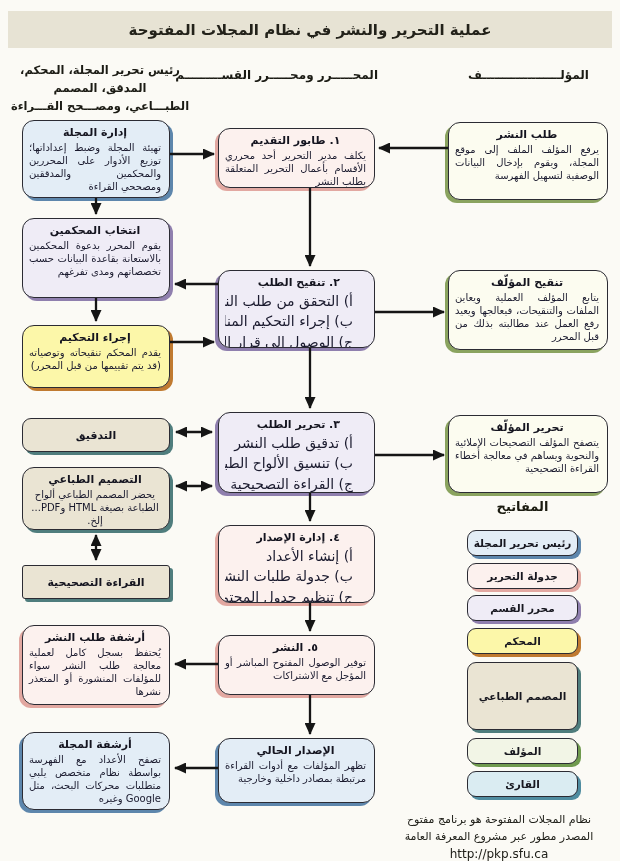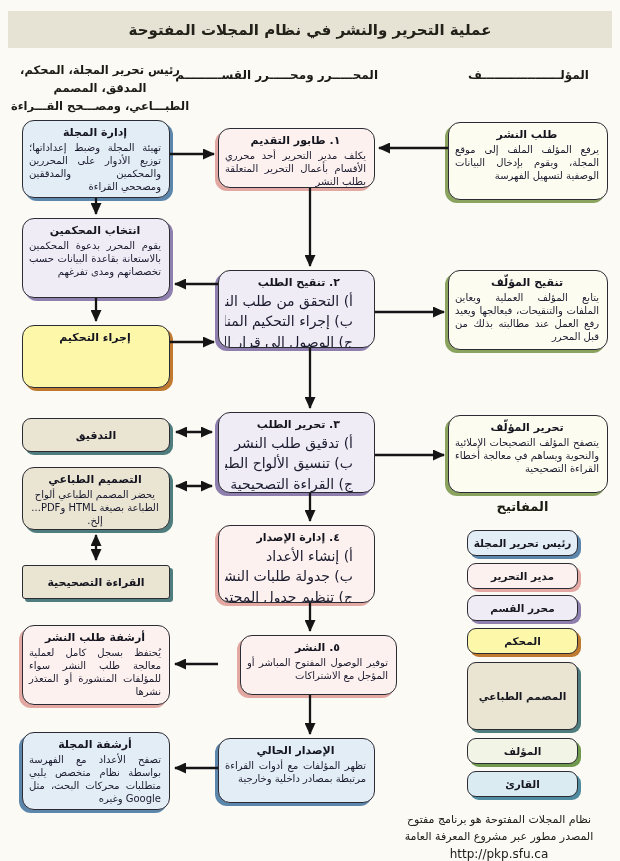--- a/index.html
+++ b/index.html
@@ -107,21 +107,21 @@
 
   <div class="box cat-pink" style="left:218px;top:525px;width:157px;height:78px;">
     <div class="box-title t-right">٤. إدارة الإصدار</div>
     <div class="box-items">
       <div>أ) إنشاء الأعداد</div>
       <div>ب) جدولة طلبات النشر</div>
       <div>ج) تنظيم جدول المحتويات</div>
     </div>
   </div>
 
-  <div class="box cat-pink" style="left:218px;top:635px;width:157px;height:60px;margin-left:22px;">
+  <div class="box cat-pink" style="left:218px;top:635px;width:157px;height:60px;">
     <div class="box-title">٥. النشر</div>
     <div class="box-body">توفير الوصول المفتوح المباشر أو المؤجل مع الاشتراكات</div>
   </div>
 
   <div class="box cat-blue" style="left:218px;top:738px;width:157px;height:65px;">
     <div class="box-title">الإصدار الحالي</div>
     <div class="box-body">تظهر المؤلفات مع أدوات القراءة مرتبطة بمصادر داخلية وخارجية</div>
   </div>
 
   <div class="box cat-blue sh-r" style="left:22px;top:120px;width:148px;height:78px;">
@@ -129,20 +129,21 @@
     <div class="box-body">تهيئة المجلة وضبط إعداداتها؛ توزيع الأدوار على المحررين والمحكمين والمدققين ومصححي القراءة</div>
   </div>
 
   <div class="box cat-purple sh-r" style="left:22px;top:218px;width:148px;height:80px;">
     <div class="box-title">انتخاب المحكمين</div>
     <div class="box-body">يقوم المحرر بدعوة المحكمين بالاستعانة بقاعدة البيانات حسب تخصصاتهم ومدى تفرغهم</div>
   </div>
 
   <div class="box cat-yellow sh-r" style="left:22px;top:325px;width:148px;height:63px;">
     <div class="box-title">إجراء التحكيم</div>
+    <div class="box-body">يقدم المحكم تنقيحاته وتوصياته (قد يتم تقييمها من قبل المحرر)</div>
   </div>
 
   <div class="box cat-tan sh-r simple" style="left:22px;top:418px;width:148px;height:29px;border-radius:9px;">
     <div class="box-title">التدقيق</div>
   </div>
 
   <div class="box cat-tan sh-r" style="left:22px;top:467px;width:148px;height:63px;">
     <div class="box-title">التصميم الطباعي</div>
     <div class="box-body" style="text-align:center;">يحضر المصمم الطباعي ألواح الطباعة بصيغة HTML وPDF... إلخ.</div>
   </div>
@@ -160,21 +161,21 @@
     <div class="box-title">أرشفة المجلة</div>
     <div class="box-body">تصفح الأعداد مع الفهرسة بواسطة نظام متخصص يلبي متطلبات محركات البحث، مثل Google وغيره</div>
   </div>
 
   <div class="legend-title">المفاتيح</div>
 
   <div class="box legend-box cat-blue sh-r" style="left:467px;top:530px;width:111px;height:26px;justify-content:center;">
     <div class="lbl">رئيس تحرير المجلة</div>
   </div>
   <div class="box legend-box cat-pink sh-r" style="left:467px;top:563px;width:111px;height:26px;">
-    <div class="lbl">مدير التحرير</div>
+    <div class="lbl">جدولة التحرير</div>
   </div>
   <div class="box legend-box cat-purple sh-r" style="left:467px;top:595px;width:111px;height:26px;">
     <div class="lbl">محرر القسم</div>
   </div>
   <div class="box legend-box cat-yellow sh-r" style="left:467px;top:628px;width:111px;height:26px;">
     <div class="lbl">المحكم</div>
   </div>
   <div class="box legend-box cat-tan sh-r" style="left:467px;top:662px;width:111px;height:68px;gap:36px;">
     <div class="lbl">المدقق</div>
     <div class="lbl">المصمم الطباعي</div>

